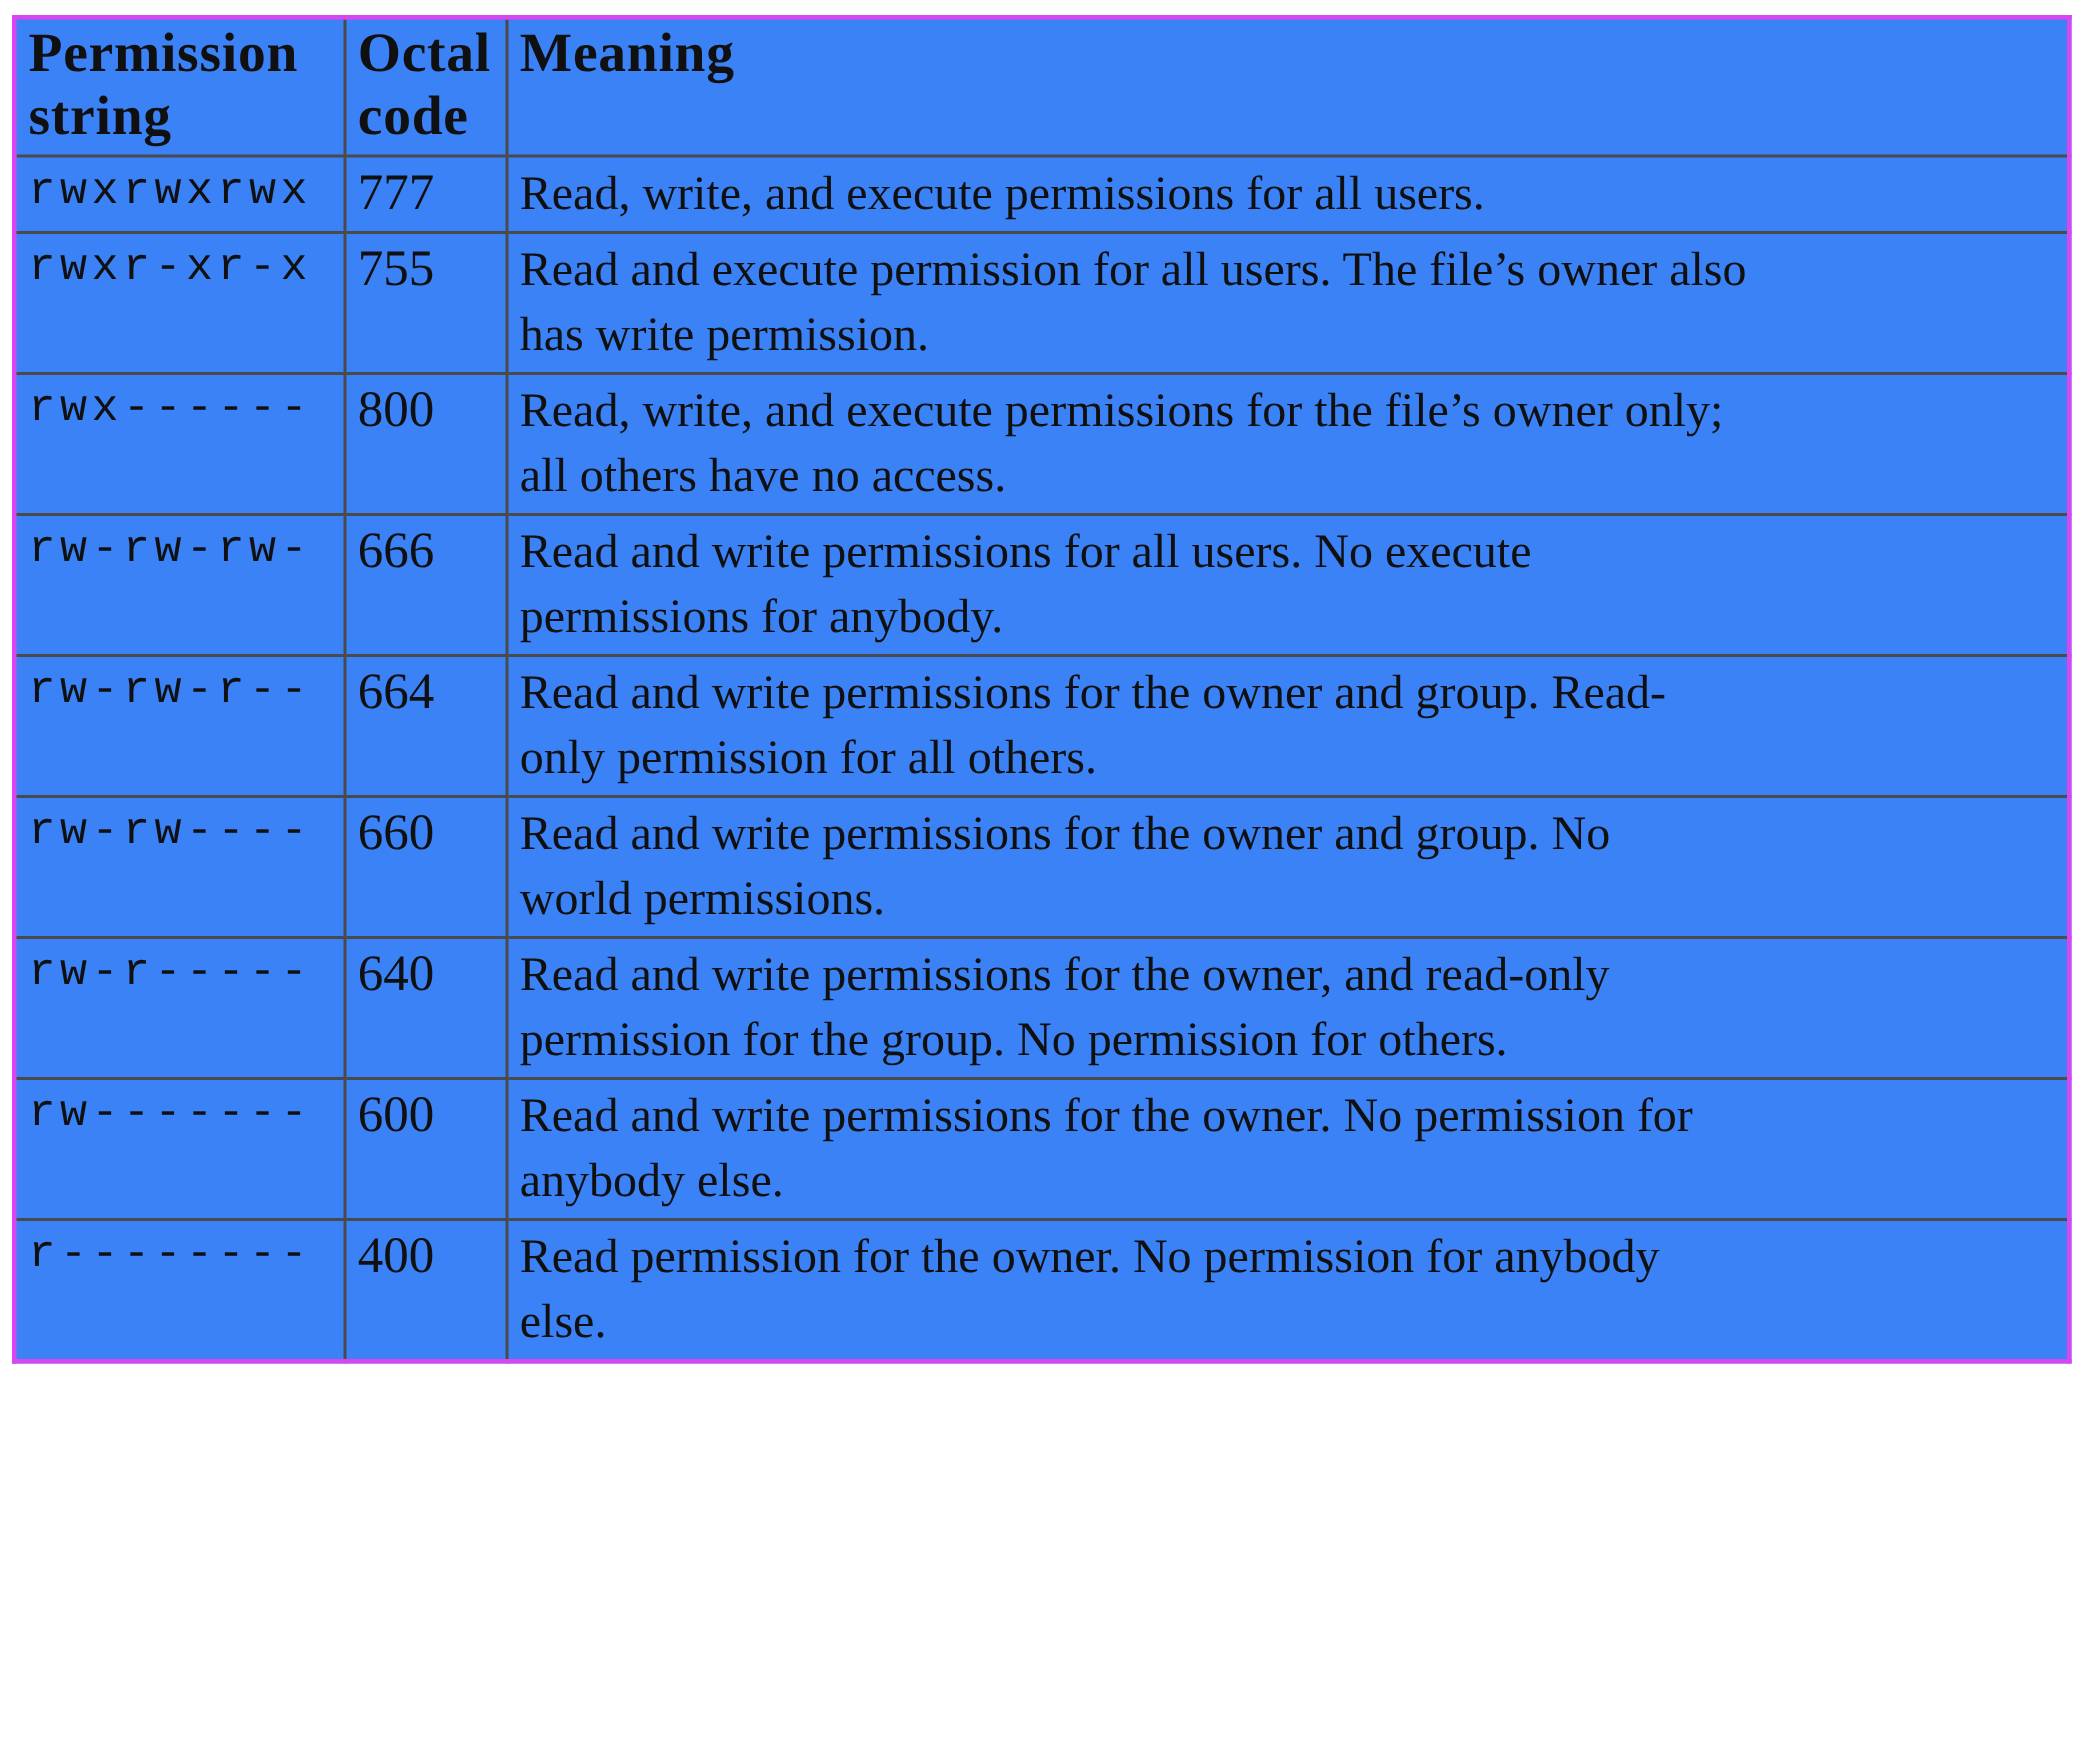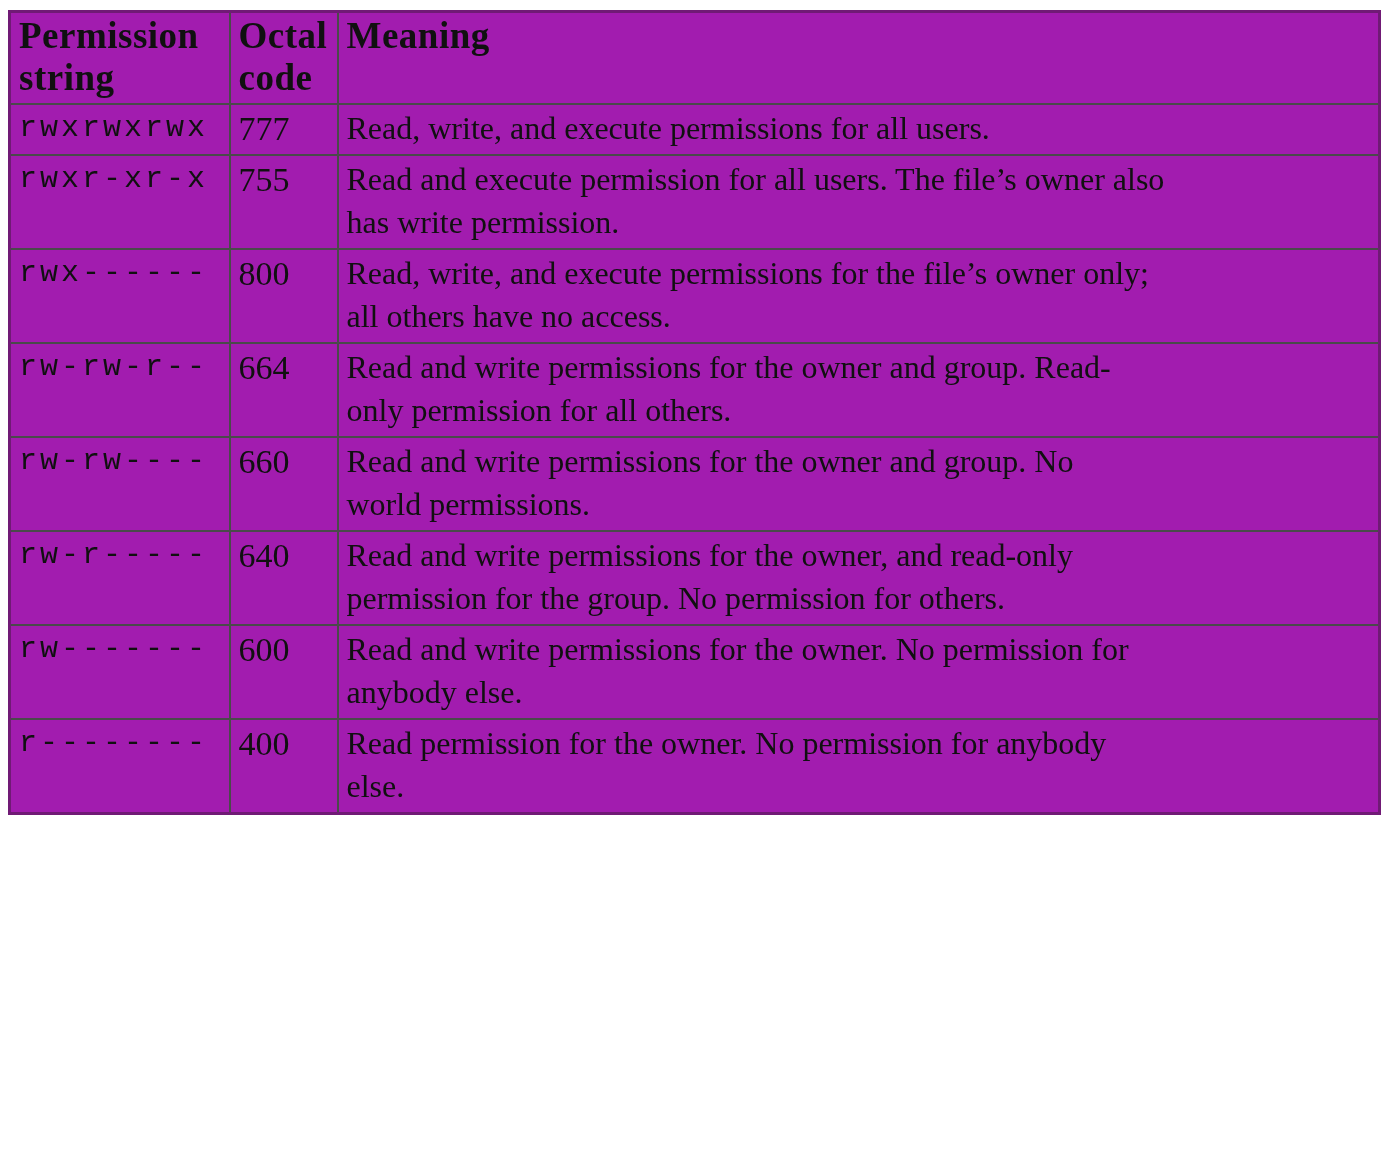--- a/index.html
+++ b/index.html
@@ -11,22 +11,22 @@
     overflow: hidden;
   }
   .page {
     box-sizing: border-box;
     padding: 10px 7px 0 8px;
   }
   table.perm-table {
     border-collapse: collapse;
     table-layout: fixed;
     width: 1373px;
-    background: #a21caf;
-    border: 3px solid #701a75;
+    background: #3b82f6;
+    border: 3px solid #d946ef;
   }
   table.perm-table col.c1 { width: 220px; }
   table.perm-table col.c2 { width: 108px; }
   table.perm-table th,
   table.perm-table td {
     border: 2px solid #4a4a4a;
     vertical-align: top;
     text-align: left;
     padding: 2px 6px 4px 8px;
     color: #101010;
@@ -92,20 +92,26 @@
         <td class="meaning">Read and execute permission for all users. The file’s owner also
 has write permission.</td>
       </tr>
       <tr>
         <td class="perm">rwx------</td>
         <td class="octal">800</td>
         <td class="meaning">Read, write, and execute permissions for the file’s owner only;
 all others have no access.</td>
       </tr>
       <tr>
+        <td class="perm">rw-rw-rw-</td>
+        <td class="octal">666</td>
+        <td class="meaning">Read and write permissions for all users. No execute
+permissions for anybody.</td>
+      </tr>
+      <tr>
         <td class="perm">rw-rw-r--</td>
         <td class="octal">664</td>
         <td class="meaning">Read and write permissions for the owner and group. Read-
 only permission for all others.</td>
       </tr>
       <tr>
         <td class="perm">rw-rw----</td>
         <td class="octal">660</td>
         <td class="meaning">Read and write permissions for the owner and group. No
 world permissions.</td>

